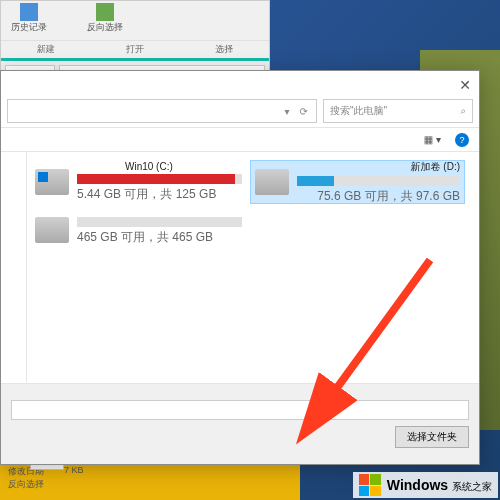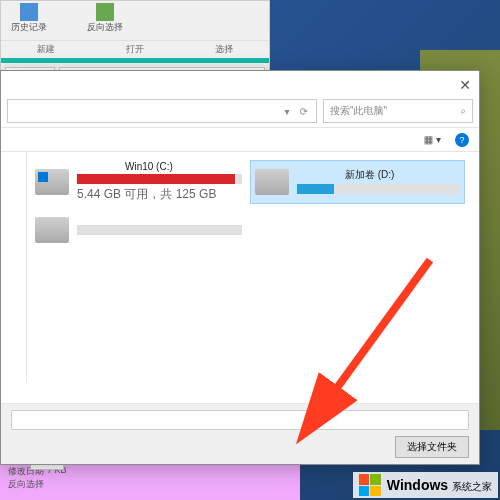--- a/index.html
+++ b/index.html
@@ -2,53 +2,53 @@
 <html><head>
 <meta charset="utf-8">
 <style>
 * { margin: 0; padding: 0; box-sizing: border-box; font-family: "Microsoft YaHei", sans-serif; }
 body { width: 500px; height: 500px; overflow: hidden; background: linear-gradient(135deg, #2c5aa0, #1a3f6b); position: relative; }
 .bg-hill { position: absolute; right: 0; top: 50px; width: 80px; height: 380px; background: linear-gradient(180deg, #7a8a3f, #5a6a2f); z-index: 0; }
 .window-back { position: absolute; left: 0; top: 0; width: 270px; height: 500px; background: #f0f0f0; border: 1px solid #ccc; z-index: 1; }
 .ribbon { height: 40px; display: flex; gap: 40px; padding: 2px 10px; border-bottom: 1px solid #e0e0e0; }
 .ribbon-item { display: flex; flex-direction: column; align-items: center; font-size: 9px; color: #555; }
 .ribbon-icon { width: 18px; height: 18px; background: #4a90d9; }
-.rgroup { text-align: center; font-size: 9px; color: #666; display: flex; justify-content: space-around; padding: 2px 0; border-bottom: 5px solid #14b8a6; }
+.rgroup { text-align: center; font-size: 9px; color: #666; display: flex; justify-content: space-around; padding: 2px 0; border-bottom: 3px solid #14b8a6; }
 .searchbar { display: flex; align-items: center; margin: 4px; height: 22px; }
 .searchbar .path { flex: 0 0 50px; border: 1px solid #ccc; background: #fff; height: 22px; display: flex; align-items: center; justify-content: flex-end; padding: 0 4px; font-size: 10px; color: #888; }
 .searchbar .search { flex: 1; border: 1px solid #ccc; background: #fff; height: 22px; margin-left: 4px; display: flex; align-items: center; font-size: 10px; color: #888; padding: 0 4px; }
 .back-lower { padding: 10px; font-size: 10px; color: #555; }
 .back-row { margin: 8px 0; }
 .dialog { position: absolute; left: 0; top: 70px; width: 480px; height: 395px; background: #fff; border: 1px solid #8a8a8a; z-index: 5; box-shadow: 0 4px 20px rgba(0,0,0,0.25); }
 .dlg-close { position: absolute; right: 8px; top: 6px; font-size: 14px; color: #555; cursor: pointer; }
 .dlg-toolbar { display: flex; align-items: center; margin: 28px 6px 4px 6px; height: 24px; gap: 6px; }
 .dlg-toolbar .path { flex: 1; border: 1px solid #ccc; display: flex; align-items: center; justify-content: flex-end; padding: 0 8px; height: 24px; font-size: 10px; color: #888; gap: 10px; }
 .dlg-toolbar .search { width: 150px; border: 1px solid #ccc; height: 24px; display: flex; align-items: center; justify-content: space-between; padding: 0 6px; font-size: 10px; color: #888; }
 .dlg-viewbar { display: flex; justify-content: flex-end; align-items: center; padding: 4px 10px; gap: 8px; border-top: 1px solid #e5e5e5; border-bottom: 1px solid #e5e5e5; }
 .viewbtn { font-size: 10px; color: #555; padding: 2px 6px; }
 .helpicon { width: 14px; height: 14px; background: #0078d7; border-radius: 50%; color: #fff; font-size: 9px; display: flex; align-items: center; justify-content: center; }
 .dlg-body { display: flex; height: 230px; }
 .dlg-side { width: 26px; border-right: 1px solid #e5e5e5; }
 .dlg-main { flex: 1; display: flex; flex-wrap: wrap; padding: 8px 4px; gap: 4px; align-content: flex-start; }
 .drive { width: 215px; height: 44px; display: flex; align-items: center; padding: 4px; gap: 8px; }
-.drive.selected { background: #cce8ff; border: 1px solid #99d1ff; }
+.drive.selected { background: #cce8ff; border: 1px solid #99d1ff; text-align: right; }
 .drive-icon { width: 34px; height: 26px; background: linear-gradient(180deg, #d0d0d0, #aaa); border-radius: 2px; position: relative; flex-shrink: 0; }
 .drive-icon.win::before { content: ""; position: absolute; left: 3px; top: 3px; width: 10px; height: 10px; background: #0078d7; }
 .drive-info { flex: 1; }
 .drive-name { font-size: 10px; color: #222; margin-left: 48px; }
 .drive-bar { height: 10px; background: #e0e0e0; margin: 2px 0; position: relative; }
 .drive-fill { height: 100%; }
 .drive-stats { font-size: 12px; color: #666; }
-.dlg-bottom { border-top: 1px solid #e5e5e5; padding: 6px 10px; display: flex; flex-direction: column; gap: 6px; position: absolute; bottom: 0; left: 0; right: 0; background: #f0f0f0; }
+.dlg-bottom { border-top: 1px solid #e5e5e5; padding: 16px 10px; display: flex; flex-direction: column; gap: 6px; position: absolute; bottom: 0; left: 0; right: 0; background: #f0f0f0; }
 .dlg-input-row { display: flex; align-items: center; gap: 6px; }
 .dlg-input { flex: 1; border: 1px solid #ccc; background: #fff; height: 20px; }
 .dlg-btnrow { display: flex; justify-content: flex-end; gap: 8px; }
 .btn { min-width: 74px; height: 22px; border: 1px solid #adadad; background: #e1e1e1; font-size: 10px; display: flex; align-items: center; justify-content: center; }
 .arrow { position: absolute; z-index: 20; pointer-events: none; }
-.taskbar-detail { position: absolute; left: 0; bottom: 0; width: 300px; height: 40px; background: #f0abfc; border-top: 1px solid #ccc; z-index: 2; display: flex; padding: 4px 8px; font-size: 9px; color: #555; gap: 3px; }
+.taskbar-detail { position: absolute; left: 0; bottom: 0; width: 300px; height: 40px; background: #eab308; border-top: 1px solid #ccc; z-index: 2; display: flex; padding: 4px 8px; font-size: 9px; color: #555; gap: 20px; }
 .detail-col { display: flex; flex-direction: column; }
 .badge { position: absolute; left: 30px; bottom: 30px; z-index: 3; background: #fff; border: 1px solid #ccc; padding: 2px 6px; font-size: 10px; }
 .watermark { position: absolute; right: 2px; bottom: 2px; z-index: 30; display: flex; align-items: center; gap: 6px; background: rgba(255,255,255,0.85); padding: 2px 6px; }
 .watermark .logo { width: 22px; height: 22px; display: grid; grid-template: 1fr 1fr / 1fr 1fr; gap: 1px; }
 .watermark .logo span:nth-child(1){background:#f25022}.watermark .logo span:nth-child(2){background:#7fba00}.watermark .logo span:nth-child(3){background:#00a4ef}.watermark .logo span:nth-child(4){background:#ffb900}
 .watermark .txt { display: flex; flex-direction: column; font-size: 10px; }
 .watermark .t1 { font-size: 14px; font-weight: bold; }
 </style>
 </head>
 <body>
@@ -115,28 +115,30 @@
     <div class="drive-stats">5.44 GB 可用，共 125 GB</div>
   </div>
         </div>
         <div class="drive selected">
           <div class="drive-icon "></div>
   <div class="drive-info">
     <div class="drive-name">新加卷 (D:)</div>
     <div class="drive-bar">
               <div class="drive-fill" style="width:23%;background:#26a0da"></div>
             </div>
+    <div class="drive-stats">75.6 GB 可用，共 97.6 GB</div>
   </div>
         </div>
         <div class="drive">
           <div class="drive-icon "></div>
   <div class="drive-info">
     <div class="drive-bar">
               <div class="drive-fill" style="width:0%;background:#26a0da"></div>
             </div>
+    <div class="drive-stats">465 GB 可用，共 465 GB</div>
   </div>
         </div>
       </div>
   </div>
   <div class="dlg-bottom">
     <div class="dlg-input-row">
       <div class="dlg-input"></div>
     </div>
     <div class="dlg-btnrow">
       <div class="btn">选择文件夹</div>

